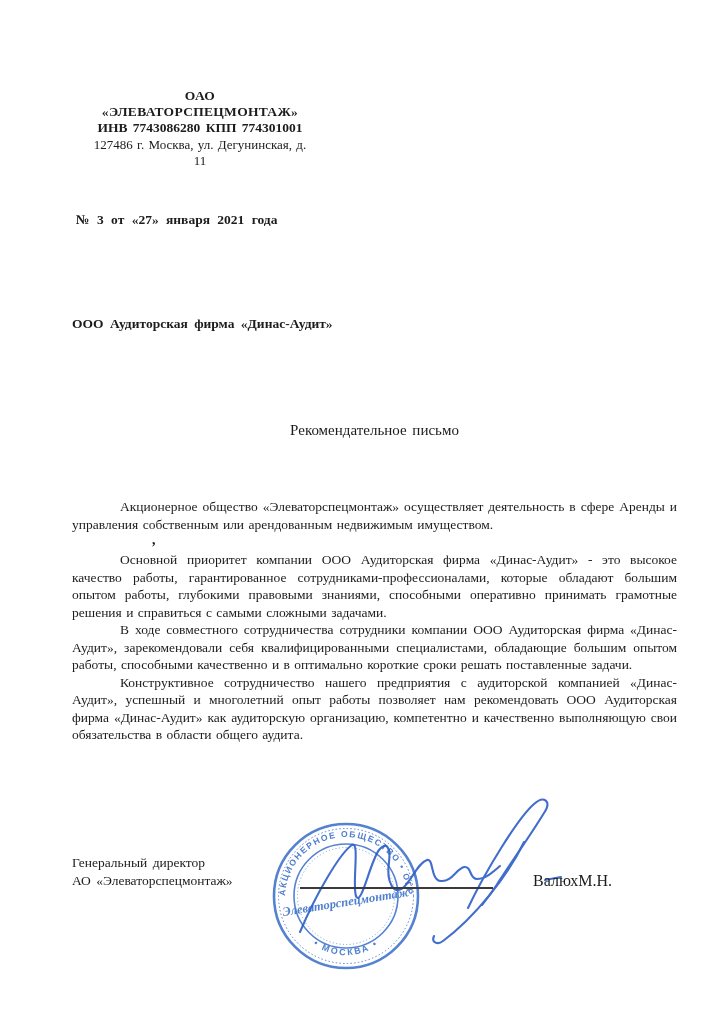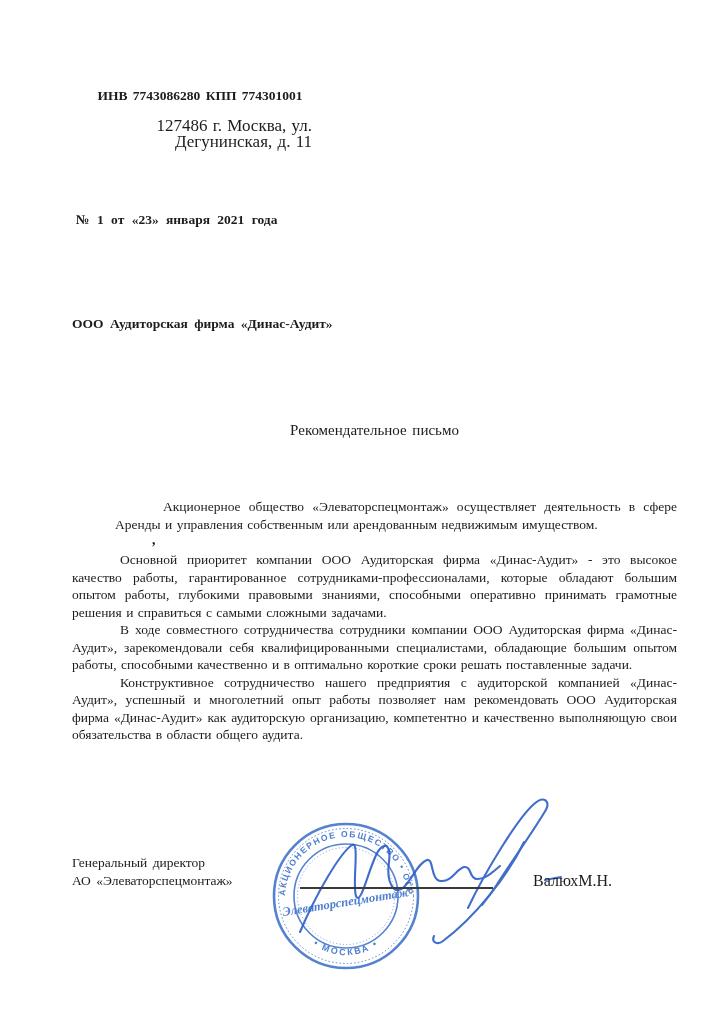--- a/index.html
+++ b/index.html
@@ -6,49 +6,50 @@
   body{
     width:724px;height:1024px;position:relative;background:#ffffff;
     font-family:"Liberation Serif","DejaVu Serif",serif;color:#1c1c1c;
     overflow:hidden;
   }
   .abs{position:absolute;}
   
   .letterhead{left:88px;top:88px;width:224px;text-align:center;line-height:16px;}
   .letterhead .l1{font-weight:bold;font-size:13.5px;letter-spacing:.3px;}
   .letterhead .l2{font-weight:bold;font-size:13.5px;word-spacing:2px;}
-  .letterhead .l3{font-size:17px;word-spacing:1px;margin-top:14px;text-align:right;}
+  .letterhead .l3{font-size:13px;word-spacing:1px;margin-top:1px;}
   
   .refline{left:76px;top:212px;font-weight:bold;font-size:13.5px;word-spacing:4px;}
   
   .addressee{left:72px;right:47px;top:316px;font-weight:bold;font-size:13.5px;word-spacing:3px;}
   
   .doc-title{left:72px;right:47px;top:422px;text-align:center;font-size:15px;word-spacing:2px;}
   
   .body-text{left:72px;right:47px;top:498px;font-size:13.5px;line-height:17.5px;text-align:justify;word-spacing:1px;}
   .body-text p{margin:0;text-indent:48px;}
-  .body-text p.gap-after{margin-bottom:18px;margin-left:43px;}
+  .body-text p.gap-after{margin-bottom:18px;}
   .stray-mark{left:152px;top:532px;font-size:14px;font-weight:bold;}
   
   .sig-block{left:72px;top:854px;font-size:13.5px;line-height:17.5px;word-spacing:2px;}
   .sig-line{left:300px;top:887px;width:193px;height:2px;background:#3a3a3a;}
   .sig-name{left:533px;top:872px;font-size:16px;}
   
   .stamp-svg{left:260px;top:810px;}
   .autograph-svg{left:270px;top:780px;}
 </style>
 </head>
 <body>
 
 <div class="abs letterhead">
+  <div class="l1">ОАО «ЭЛЕВАТОРСПЕЦМОНТАЖ»</div>
   <div class="l2">ИНВ 7743086280 КПП 774301001</div>
   <div class="l3">127486 г. Москва, ул. Дегунинская, д. 11</div>
 </div>
 
-<div class="abs refline">№ 1 от «23» января 2021 года</div>
+<div class="abs refline">№ 3 от «27» января 2021 года</div>
 
 <div class="abs addressee">ООО Аудиторская фирма «Динас-Аудит»</div>
 
 <div class="abs doc-title">Рекомендательное письмо</div>
 
 <div class="abs body-text">
   <p class="gap-after">Акционерное общество «Элеваторспецмонтаж» осуществляет деятельность в сфере Аренды и управления собственным или арендованным недвижимым имуществом.</p>
   <p>Основной приоритет компании ООО Аудиторская фирма «Динас-Аудит» - это высокое качество работы, гарантированное сотрудниками-профессионалами, которые обладают большим опытом работы, глубокими правовыми знаниями, способными оперативно принимать грамотные решения и справиться с самыми сложными задачами.</p>
   <p>В ходе совместного сотрудничества сотрудники компании ООО Аудиторская фирма «Динас-Аудит», зарекомендовали себя квалифицированными специалистами, обладающие большим опытом работы, способными качественно и в оптимально короткие сроки решать поставленные задачи.</p>
   <p>Конструктивное сотрудничество нашего предприятия с аудиторской компанией «Динас-Аудит», успешный и многолетний опыт работы позволяет нам рекомендовать ООО Аудиторская фирма «Динас-Аудит» как аудиторскую организацию, компетентно и качественно выполняющую свои обязательства в области общего аудита.</p>

